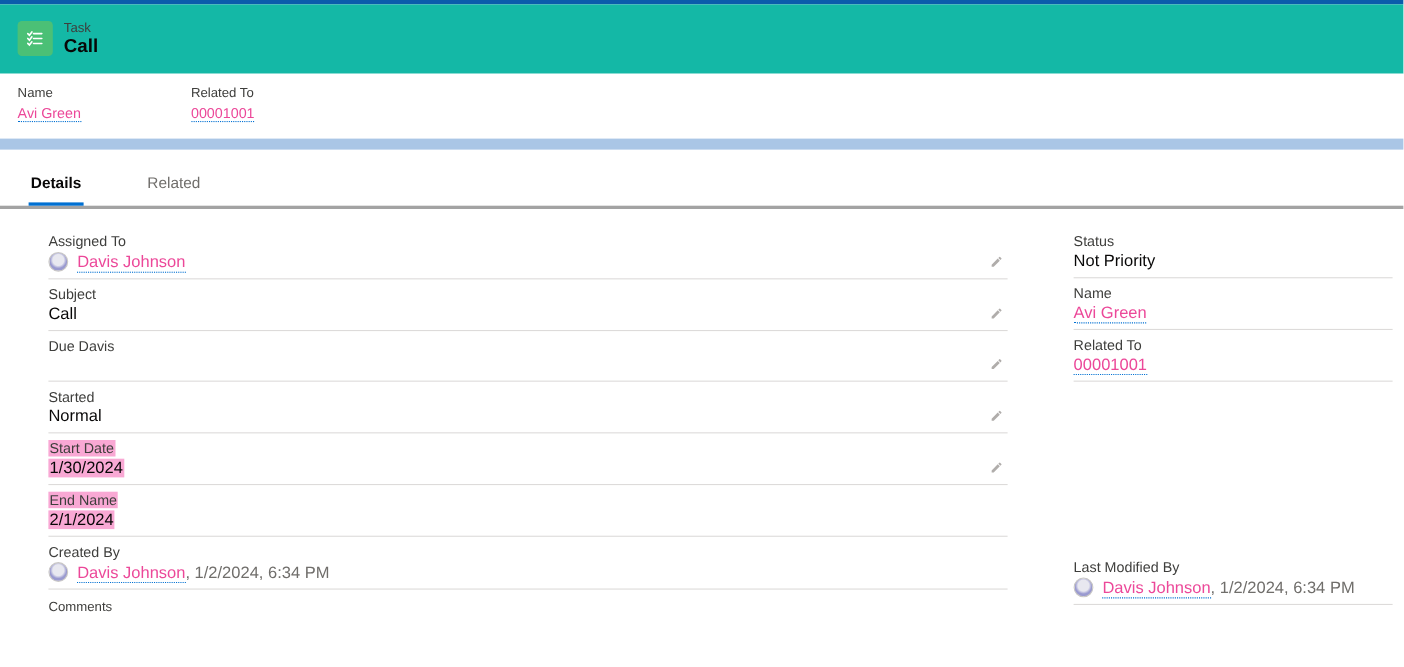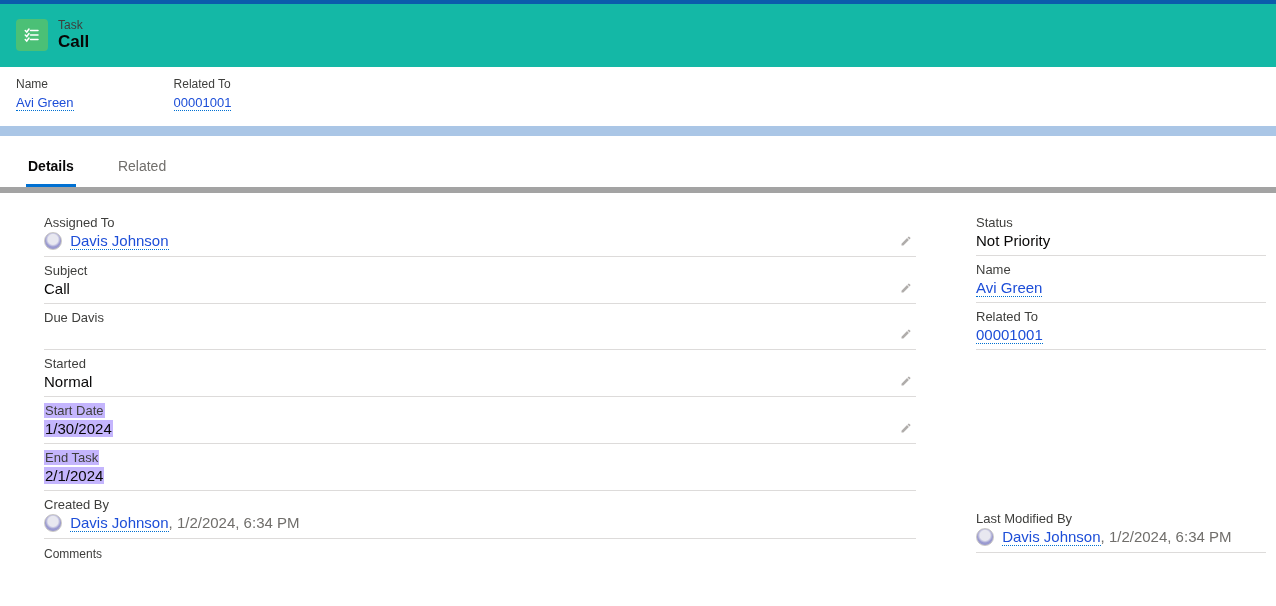--- a/index.html
+++ b/index.html
@@ -31,39 +31,39 @@
   .header-title { font-size: 17px; font-weight: 700; color: #080707; }
 
   .summary-fields {
     background: #ffffff;
     padding: 10px 16px 16px 16px;
     display: flex;
     gap: 100px;
   }
   .summary-item .label { font-size: 12px; color: #3e3e3c; margin-bottom: 4px; }
   .link {
-    color: #1d4ed8;
+    color: #ec4899;
     text-decoration: none;
     border-bottom: 1px dotted #0070d2;
     cursor: pointer;
     text-align: right;
   }
 
   .blue-band {
     height: 10px;
     background: #aac6e6;
   }
 
   .main-wrap { background: #fff; padding: 0 0 0 0; }
 
   .tabs {
     display: flex;
-    gap: 40px;
+    gap: 56px;
     padding: 0 26px;
-    border-bottom: 6px solid #a3a3a3;
+    border-bottom: 3px solid #a3a3a3;
     margin-top: 8px;
   }
   .tab {
     padding: 14px 2px 10px 2px;
     font-size: 14px;
     color: #706e6b;
     cursor: pointer;
     border-bottom: 3px solid transparent;
   }
   .tab.active {
@@ -108,21 +108,21 @@
   .avatar {
     width: 18px; height: 18px; border-radius: 50%;
     background: radial-gradient(circle at 50% 40%, #e8e8f0 40%, #9a9ad0 60%);
     display: inline-block;
     vertical-align: -4px;
     margin-right: 4px;
     border: 1px solid #c9c7c5;
   }
   .muted { color: #706e6b; }
 
-  .hl { background: #c4b5fd; display: inline; padding: 0 1px; }
+  .hl { background: #f9a8d4; display: inline; padding: 0 1px; }
 
   .comments {
     font-size: 12px;
     color: #3e3e3c;
     padding: 6px 0 40px 0;
   }
 </style>
 </head>
 <body>
 
@@ -211,21 +211,21 @@
         <div><span class="flabel hl">Start Date</span></div>
         <div class="fvalue"><span class="hl">1/30/2024</span></div>
         <span class="pencil">
           <svg width="12" height="12" viewBox="0 0 24 24">
               <path fill="#b0adab" d="M3 17.25V21h3.75L17.81 9.94l-3.75-3.75L3 17.25zM20.71 7.04a1 1 0 0 0 0-1.41l-2.34-2.34a1 1 0 0 0-1.41 0l-1.83 1.83 3.75 3.75 1.83-1.83z"></path>
             </svg>
         </span>
       </div>
 
       <div class="field">
-        <div><span class="flabel hl">End Task</span></div>
+        <div><span class="flabel hl">End Name</span></div>
         <div class="fvalue"><span class="hl">2/1/2024</span></div>
       </div>
 
       <div class="field">
         <div class="flabel">Created By</div>
         <div class="fvalue">
           <span class="avatar"></span>
           <a class="link">Davis Johnson</a><span class="muted">, 1/2/2024, 6:34 PM</span>
         </div>
       </div>

